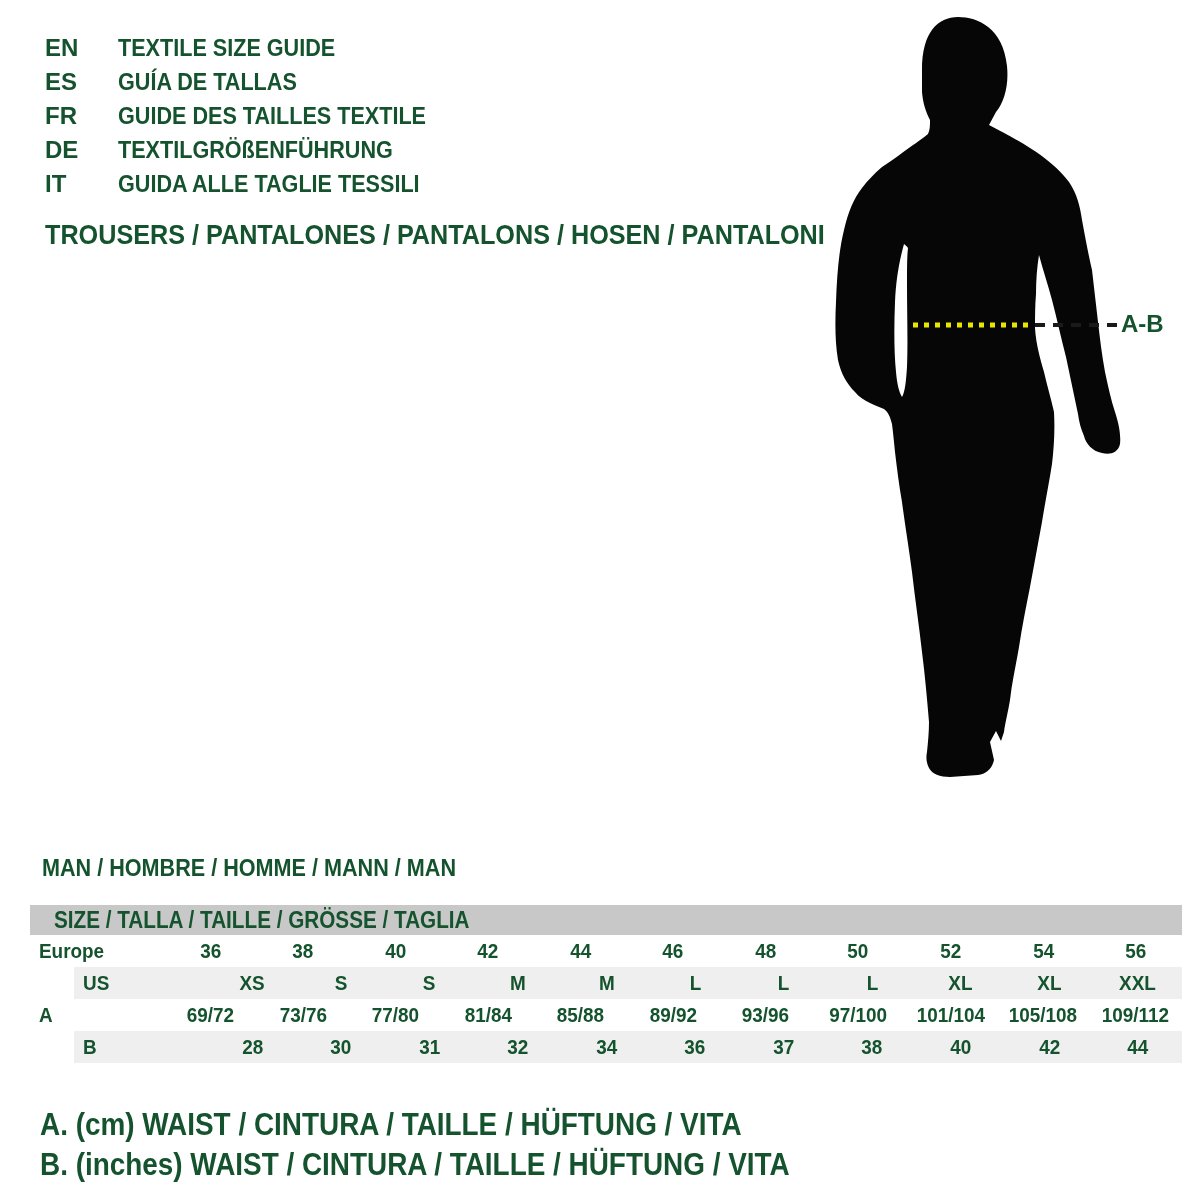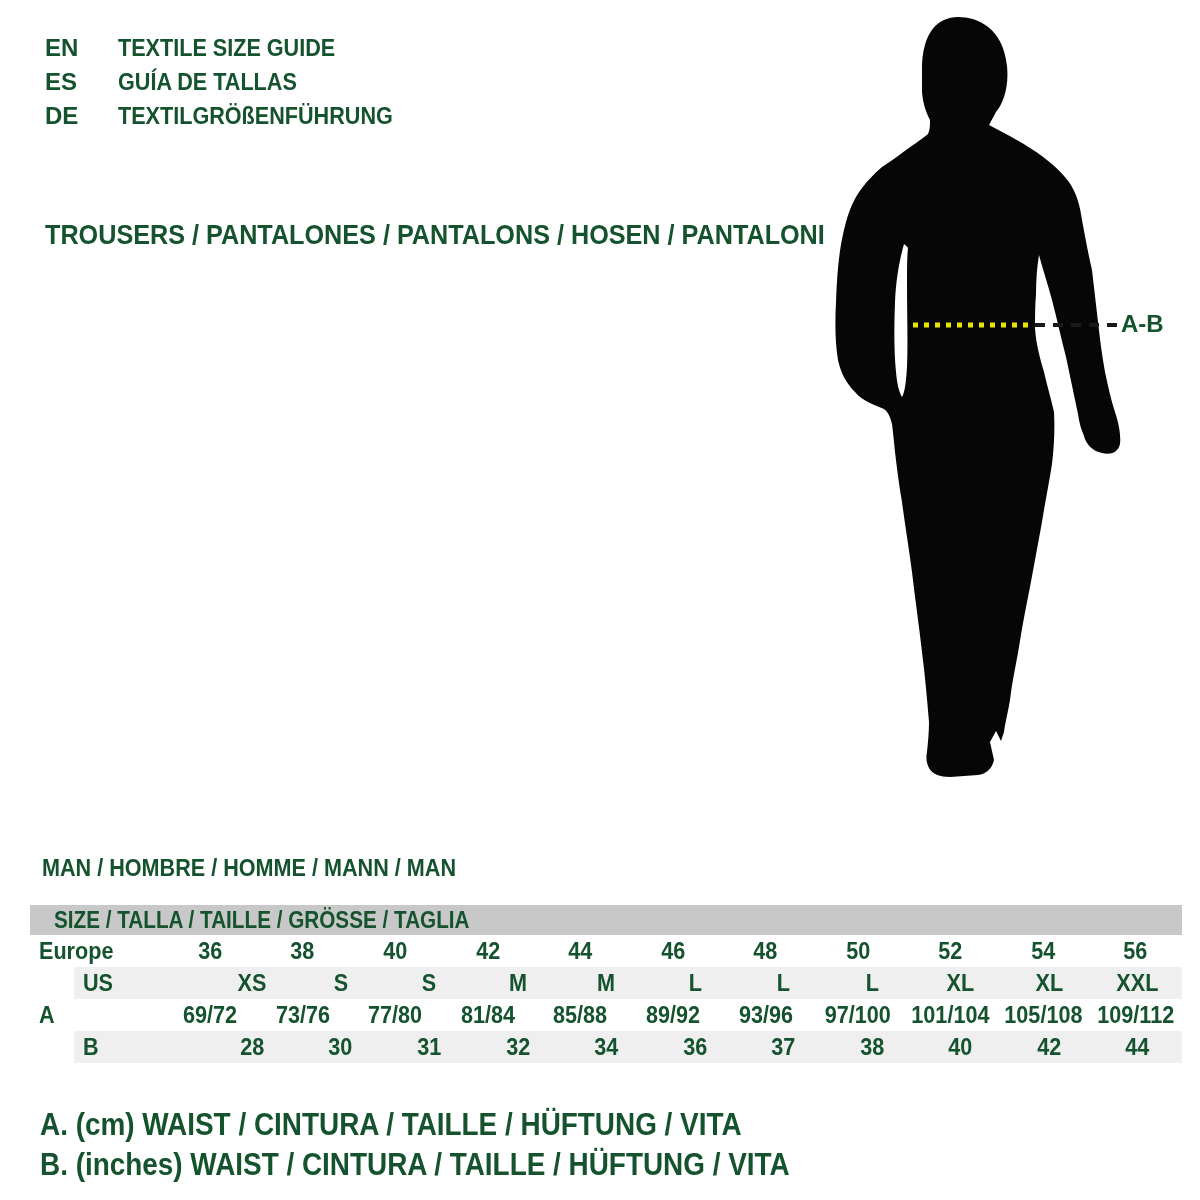--- a/index.html
+++ b/index.html
@@ -22,21 +22,21 @@
   
   .figure-svg{position:absolute;left:830px;top:12px;width:350px;height:778px;}
   .ab-label{position:absolute;left:1121px;top:310px;font-size:24px;}
 
   
   .section-title{position:absolute;left:42px;top:851px;font-size:24px;line-height:34px;text-decoration:underline;}
 
   
   .size-table{position:absolute;left:30px;top:905px;width:1152px;}
   .t-header{height:30px;line-height:30px;background:#c8c8c8;padding-left:24px;font-size:23px;}
-  .t-row{display:flex;height:32px;line-height:32px;font-size:24px;align-items:flex-start;}
+  .t-row{display:flex;height:32px;line-height:32px;font-size:21px;align-items:flex-start;}
   .t-row.alt{background:#efefef;margin-left:44px;}
   .t-label{width:125px;flex:0 0 125px;padding-left:9px;}
   .t-cell{flex:1 1 0;text-align:center;}
 
   
   .footnotes{position:absolute;left:40px;top:1105px;font-size:31px;}
   .footnote{height:40px;line-height:40px;}
 </style>
 </head>
 <body>
@@ -46,22 +46,30 @@
   <div class="lang-block">
     <div class="lang-row">
       <span class="lang-code">EN</span>
       <span class="cond">TEXTILE SIZE GUIDE</span>
     </div>
     <div class="lang-row">
       <span class="lang-code">ES</span>
       <span class="cond">GUÍA DE TALLAS</span>
     </div>
     <div class="lang-row">
+      <span class="lang-code">FR</span>
+      <span class="cond">GUIDE DES TAILLES TEXTILE</span>
+    </div>
+    <div class="lang-row">
       <span class="lang-code">DE</span>
       <span class="cond">TEXTILGRÖßENFÜHRUNG</span>
+    </div>
+    <div class="lang-row">
+      <span class="lang-code">IT</span>
+      <span class="cond">GUIDA ALLE TAGLIE TESSILI</span>
     </div>
   </div>
 
   <div class="category-title"><span class="cond">TROUSERS / PANTALONES / PANTALONS / HOSEN / PANTALONI</span></div>
 
   <svg class="figure-svg" viewBox="0 0 350 778" aria-hidden="true">
     <path fill-rule="evenodd" d="M128,5 C148,5 173,16 177,54 C179,74 174,90 166,100 L159,113
          C172,120 186,127 200,136 C216,146 230,158 239,170 C247,182 250,194 252,208
          C255,224 258,241 262,258 C264,275 266,293 268,310 C270,327 272,344 275,360
          C278,374 281,388 285,400 C289,412 291,424 290,432 C288,441 280,443 272,441

